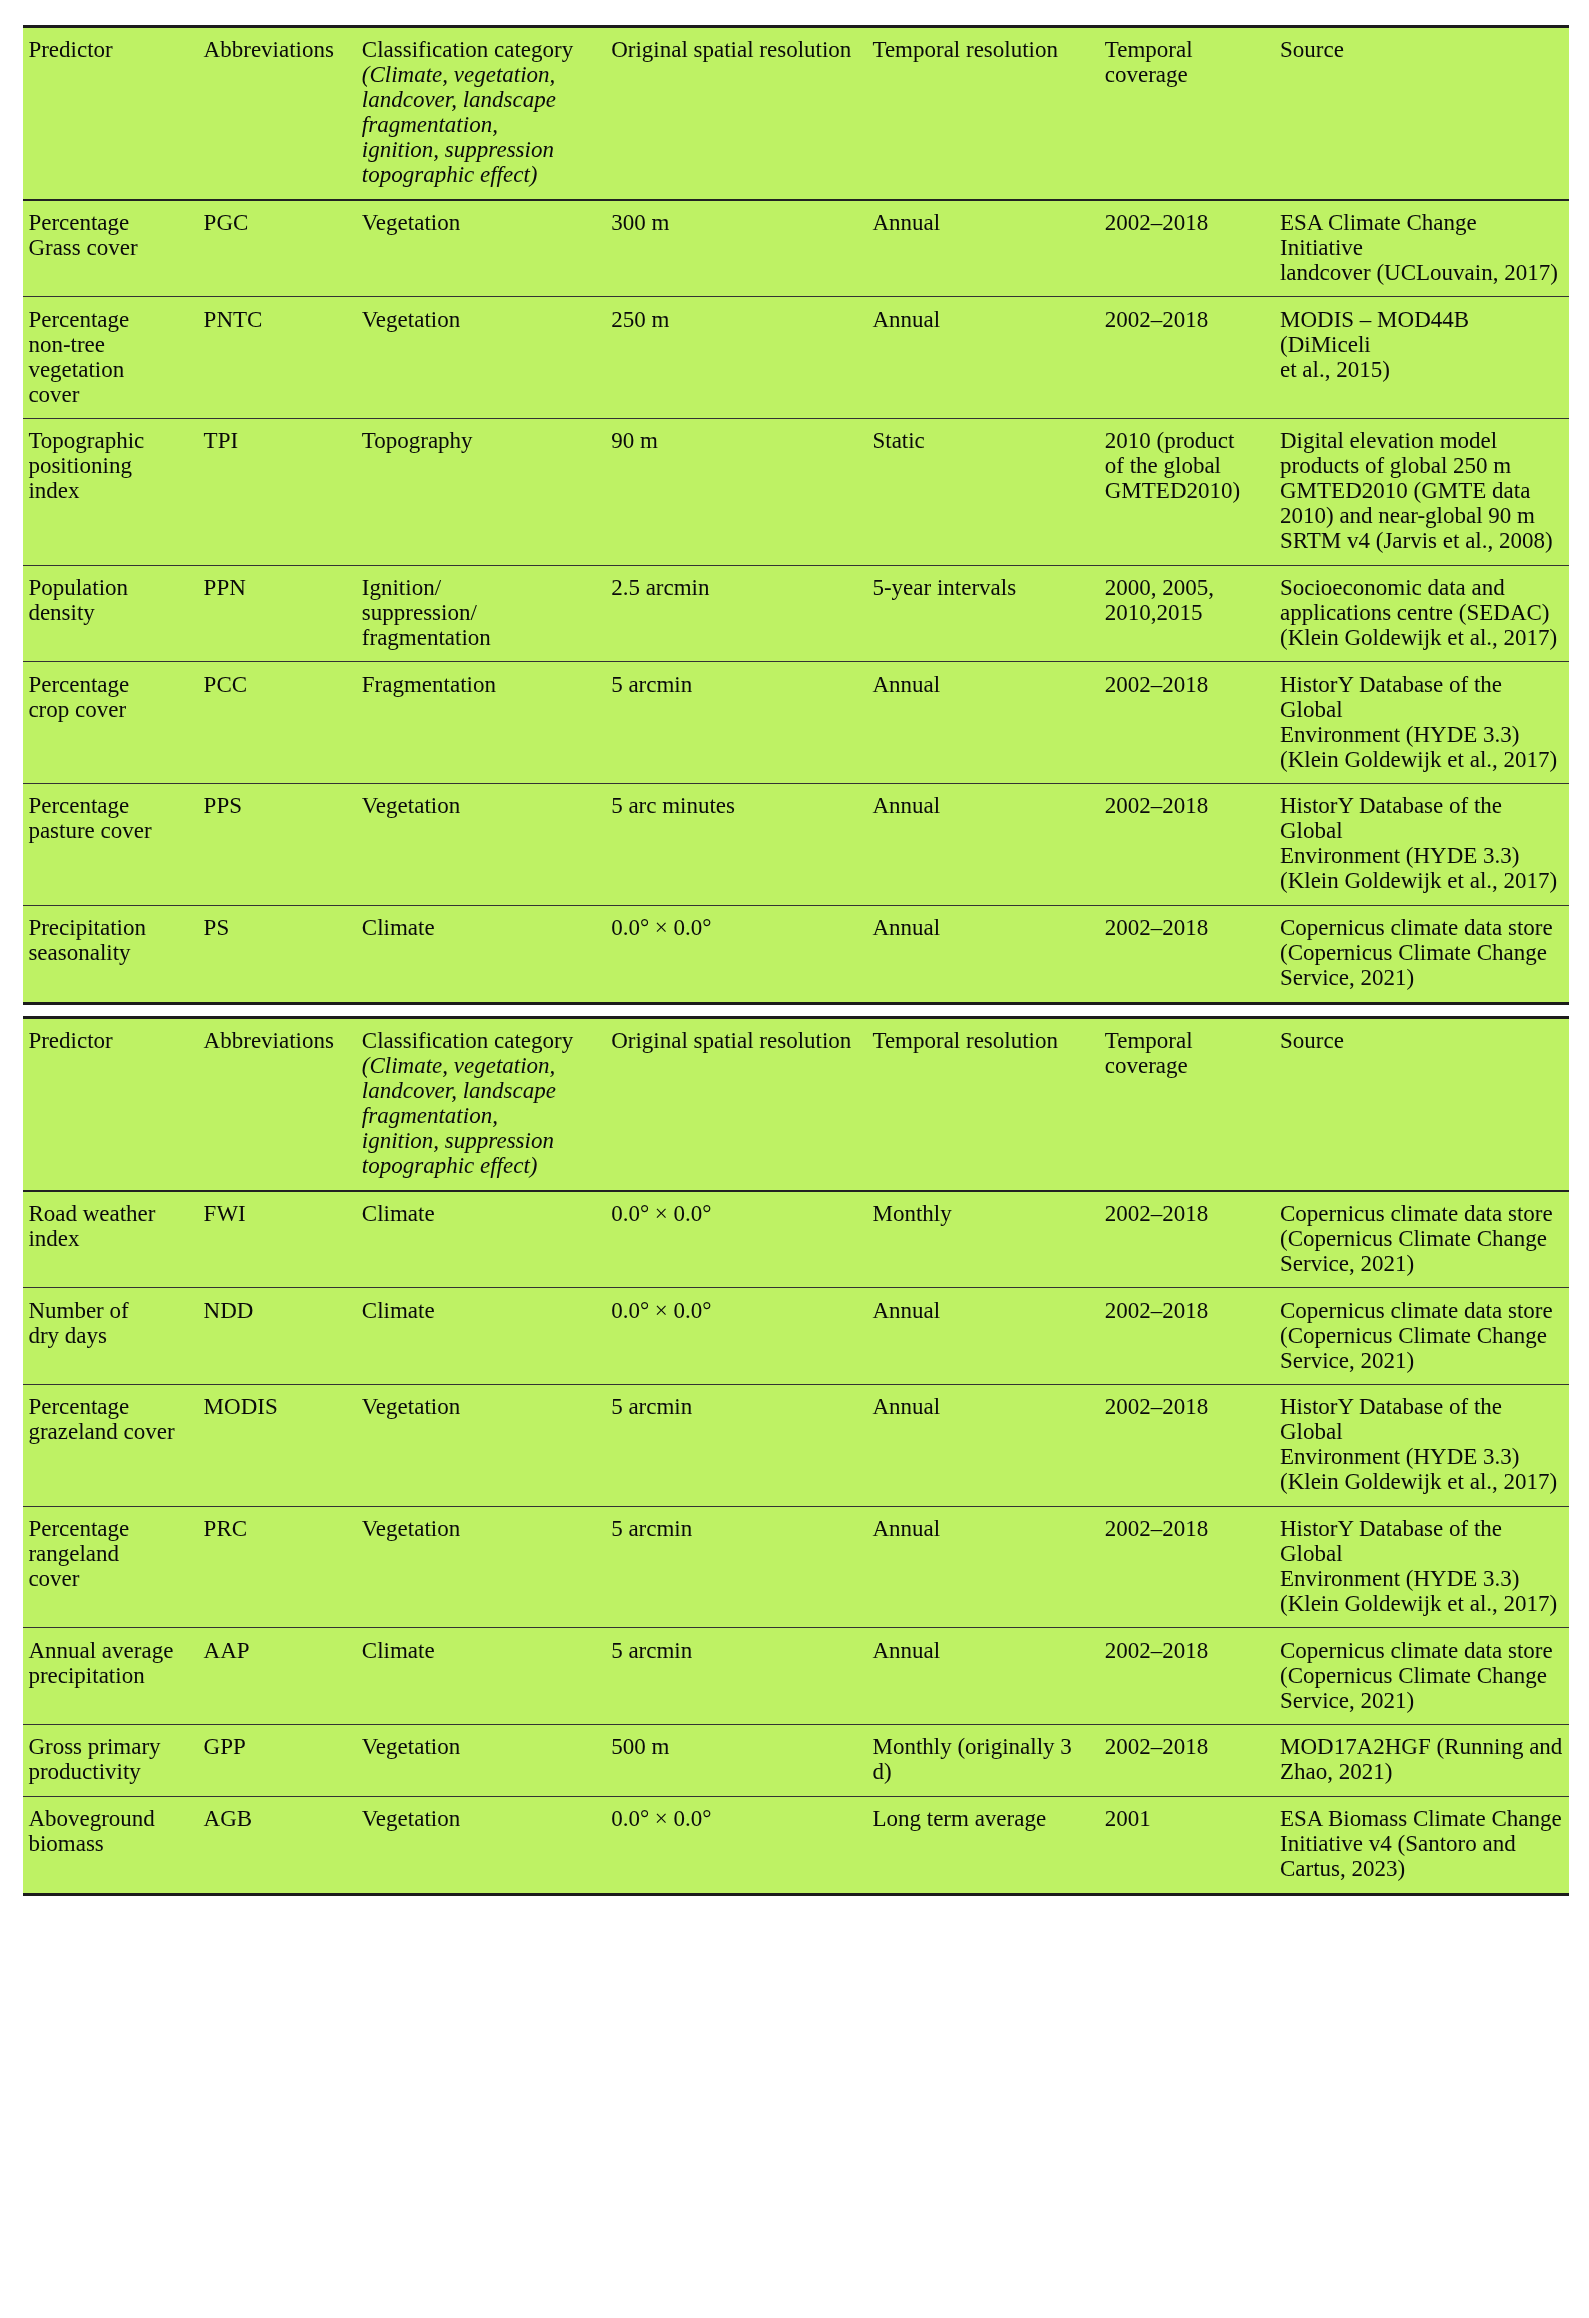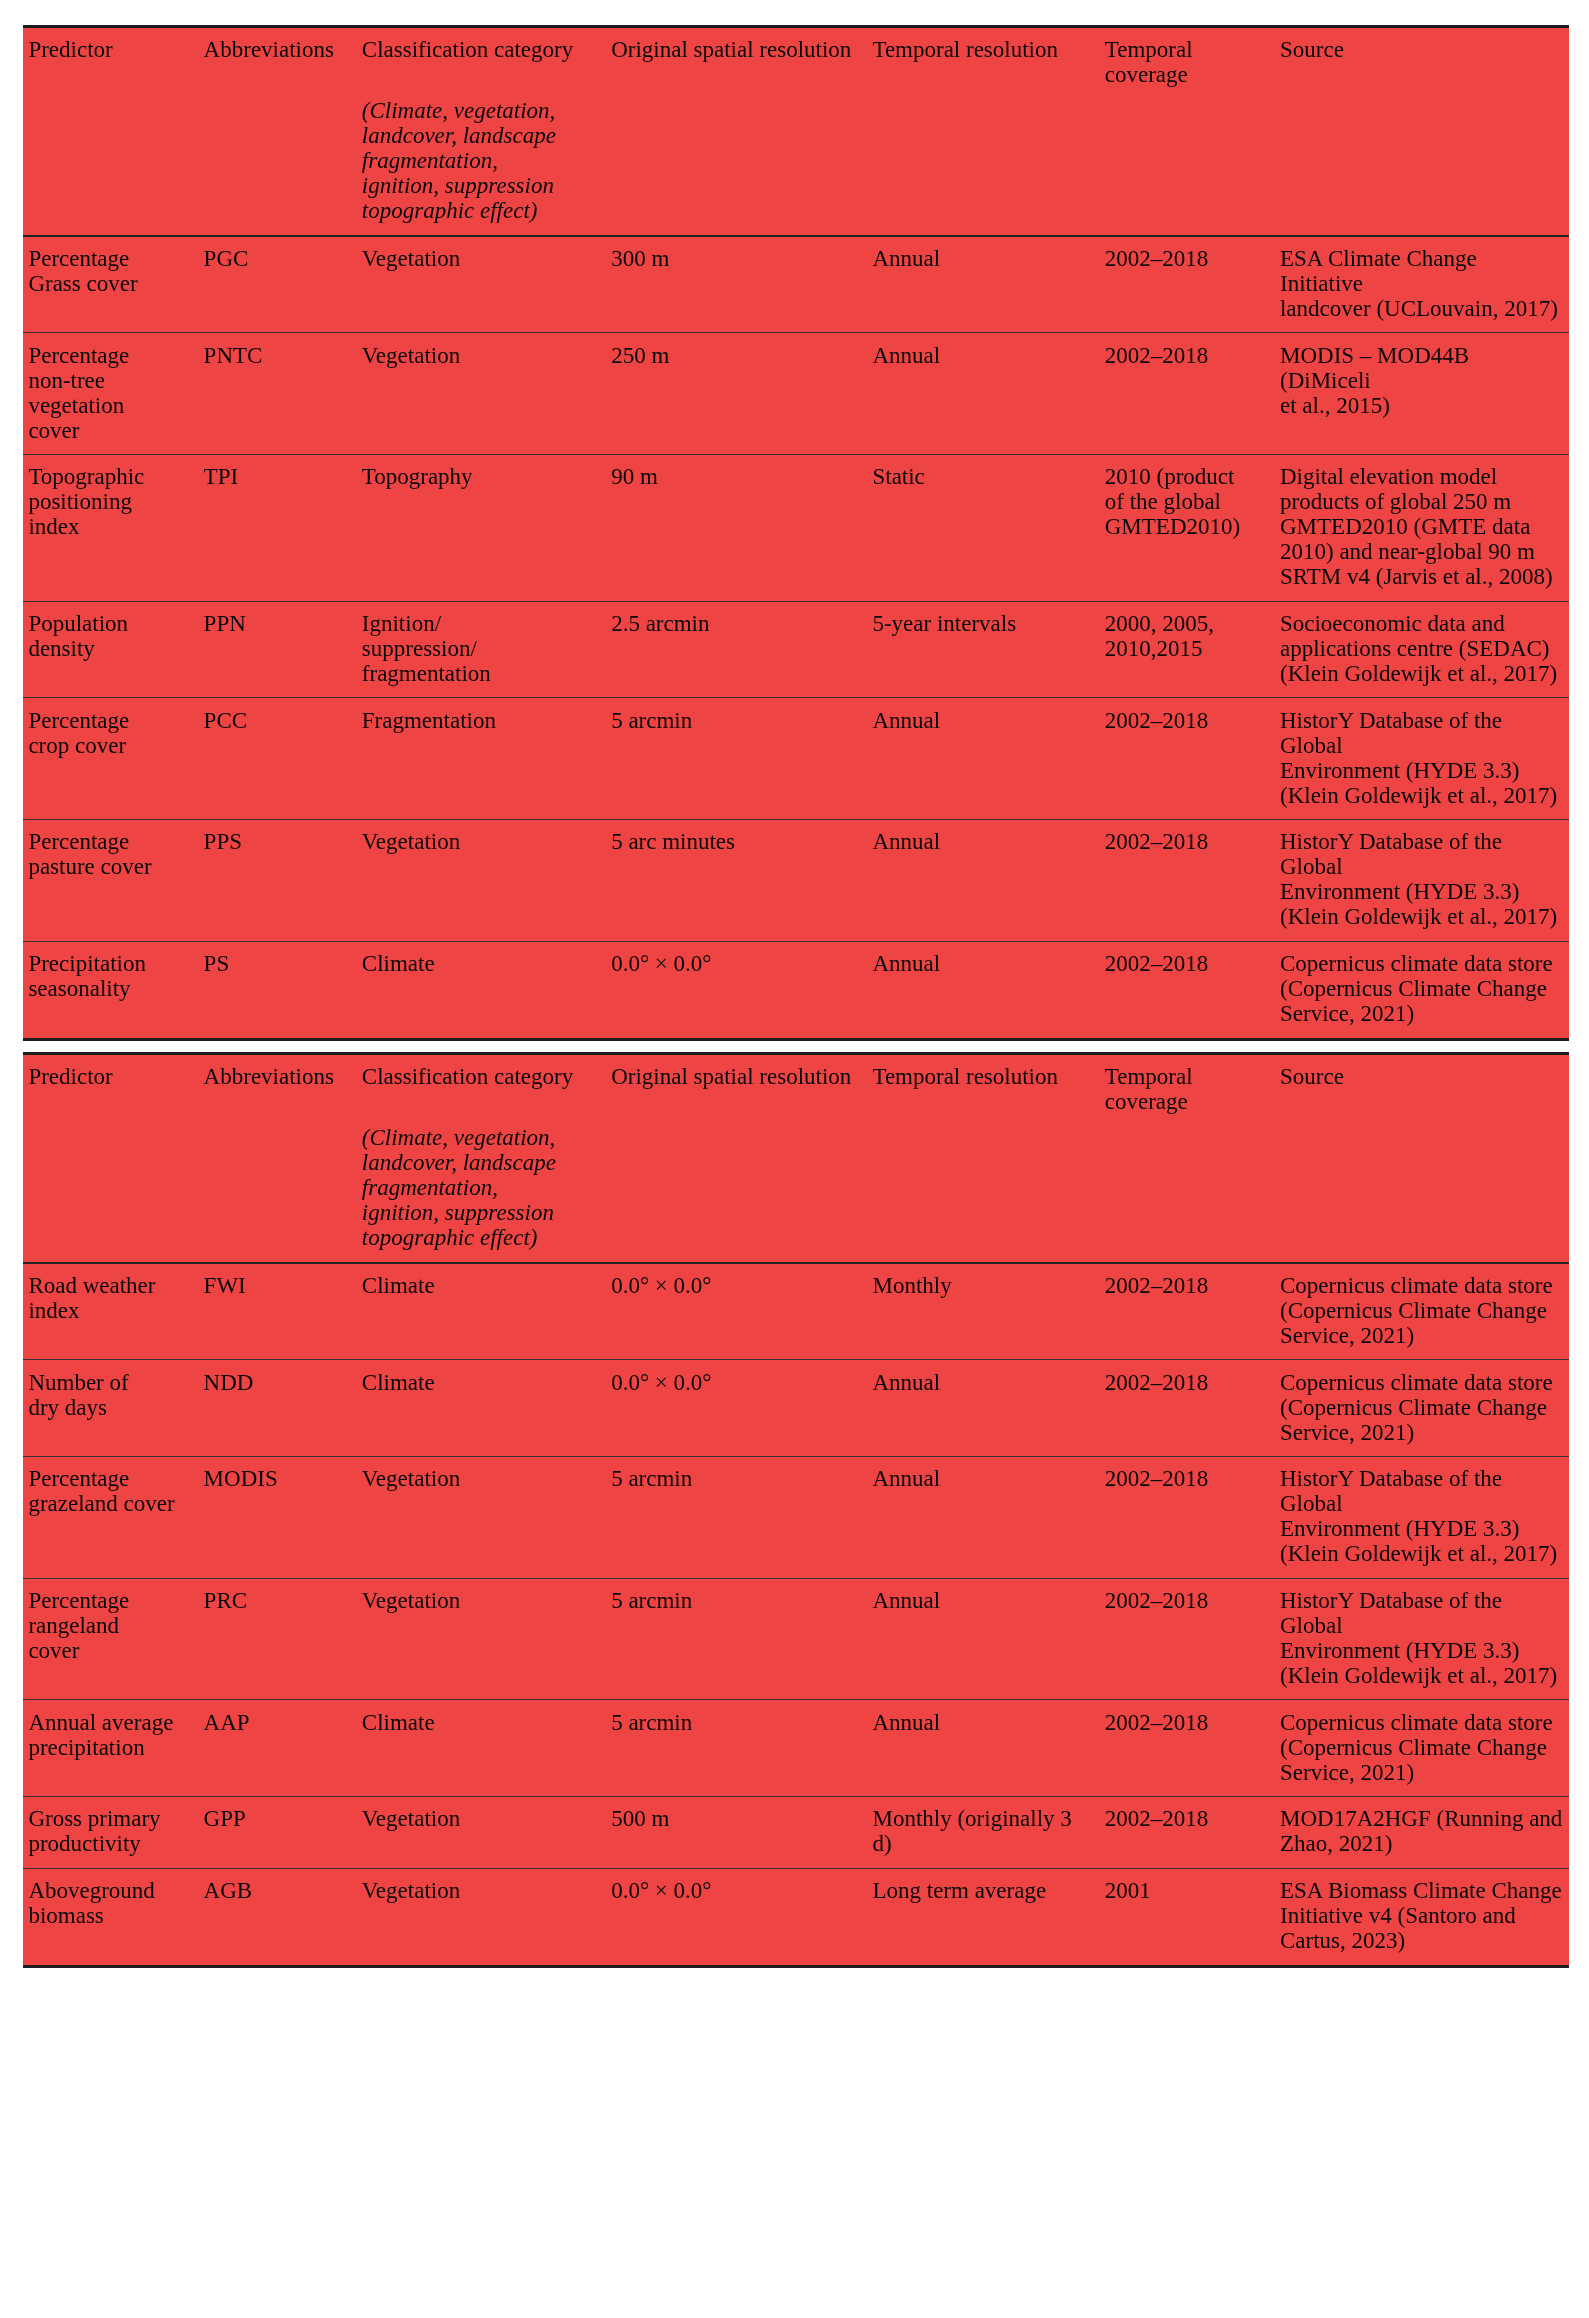--- a/index.html
+++ b/index.html
@@ -16,21 +16,21 @@
   }
   .doc {
     padding: 25px 21px 0 23px;
   }
   table {
     border-collapse: collapse;
     table-layout: fixed;
     width: 1546px;
     border-top: 3.1px solid #1c1c1c;
     border-bottom: 3.1px solid #1c1c1c;
-    background: #ef4444;
+    background: #bef264;
   }
   .col-0 { width: 175px; }
   .col-1 { width: 158px; }
   .col-2 { width: 249px; }
   .col-3 { width: 261px; }
   .col-4 { width: 232px; }
   .col-5 { width: 175px; }
   .col-6 { width: 294px; }
   th, td {
     font-size: 23px;
@@ -49,21 +49,20 @@
     border-top: 1.5px solid #333333;
   }
   .hlabel {
     display: block;
     white-space: pre;
   }
   .hsub {
     display: block;
     white-space: pre;
     font-style: italic;
-    margin-top: 36px;
   }
   .table-gap {
     height: 11.5px;
   }
 </style>
 </head>
 <body>
 
 <div class="doc">
   <section>

